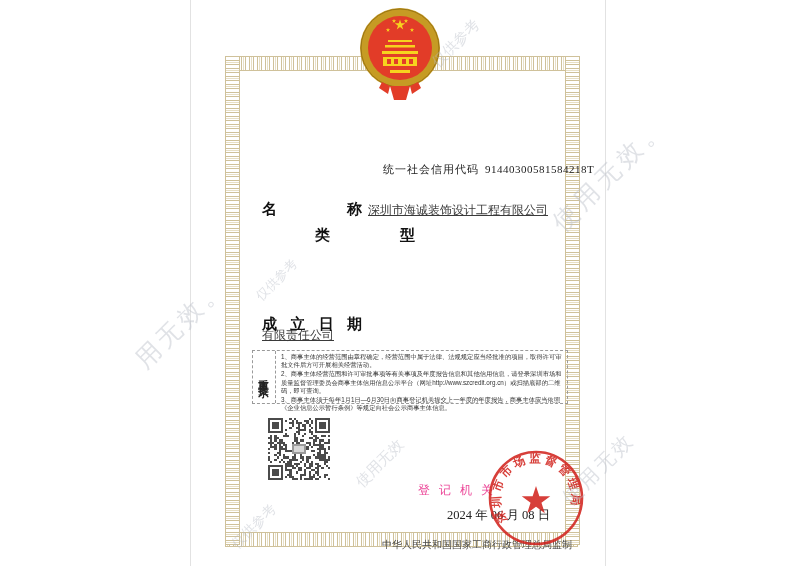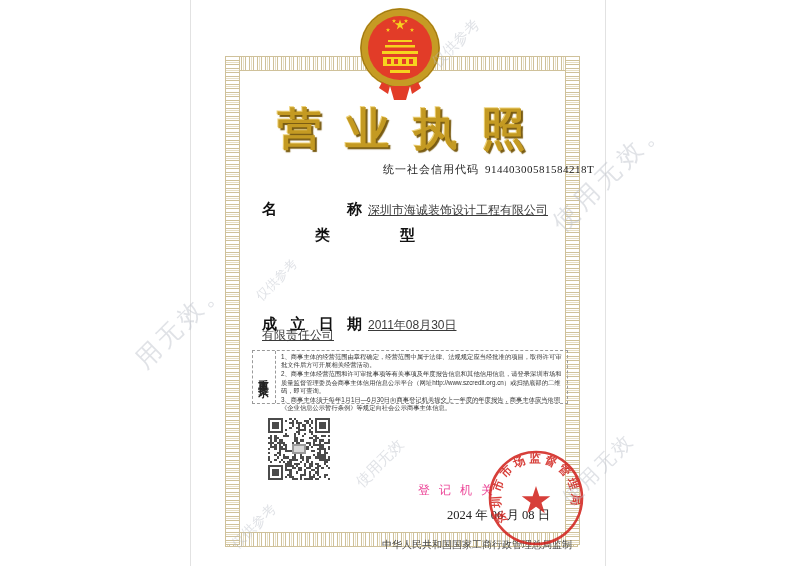--- a/index.html
+++ b/index.html
@@ -101,37 +101,35 @@
         <rect x="42" y="53" width="4" height="5"></rect>
         <rect x="50" y="53" width="4" height="5"></rect>
         <rect x="57" y="53" width="4" height="5"></rect>
       </g>
       <path d="M38,80 L58,80 L54,94 L42,94 Z" fill="#e23c28"></path>
       <path d="M30,76 L38,80 L36,88 L27,82 Z" fill="#e23c28"></path>
       <path d="M66,76 L58,80 L60,88 L69,82 Z" fill="#e23c28"></path>
     </svg>
   </div>
 
-  <div id="title">营业执照</div>
 
   <div id="code-line">
     <span class="lbl">统一社会信用代码</span><span class="val">91440300581584218T</span>
   </div>
 
   <div class="field" id="f-name">
     <span class="flabel">名称</span>
     <span class="fvalue">深圳市海诚装饰设计工程有限公司</span>
   </div>
   <div class="field" id="f-type">
     <span class="flabel">类型</span>
     <span class="fvalue">有限责任公司</span>
   </div>
   <div class="field" id="f-date">
     <span class="flabel">成立日期</span>
-    <span class="fvalue">2011年08月30日</span>
   </div>
 
   <div id="notice">
     <div class="side">重要提示</div>
     <div class="body">
       <p>1、商事主体的经营范围由章程确定，经营范围中属于法律、法规规定应当经批准的项目，取得许可审批文件后方可开展相关经营活动。</p>
       <p>2、商事主体经营范围和许可审批事项等有关事项及年度报告信息和其他信用信息，请登录深圳市场和质量监督管理委员会商事主体信用信息公示平台（网址http://www.szcredit.org.cn）或扫描底部的二维码，即可查询。</p>
       <p>3、商事主体须于每年1月1日—6月30日向商事登记机关提交上一年度的年度报告，商事主体应当依照《企业信息公示暂行条例》等规定向社会公示商事主体信息。</p>
     </div>
   </div>

